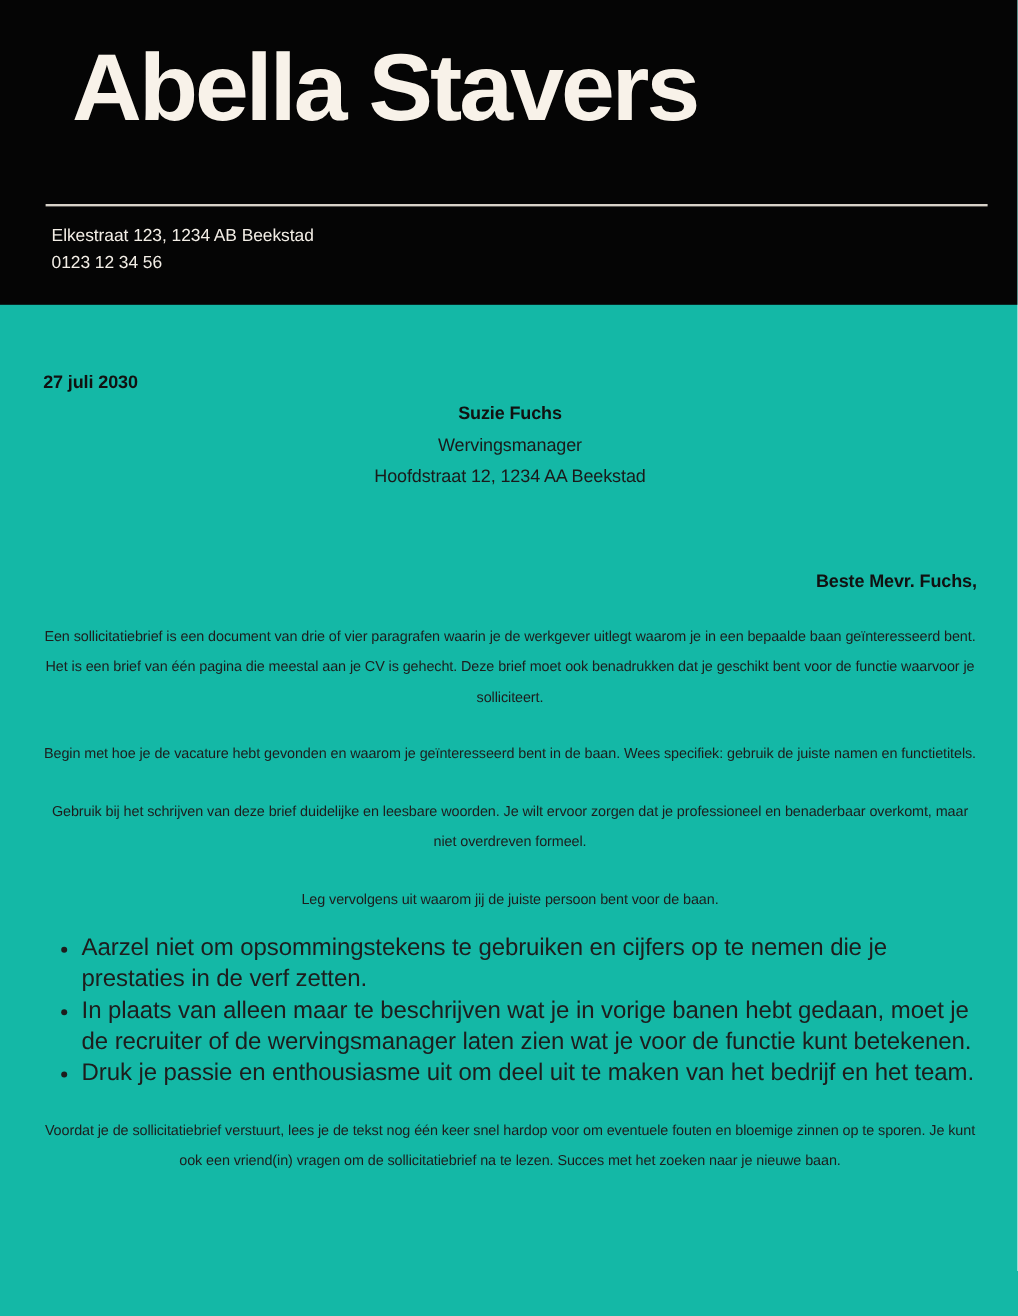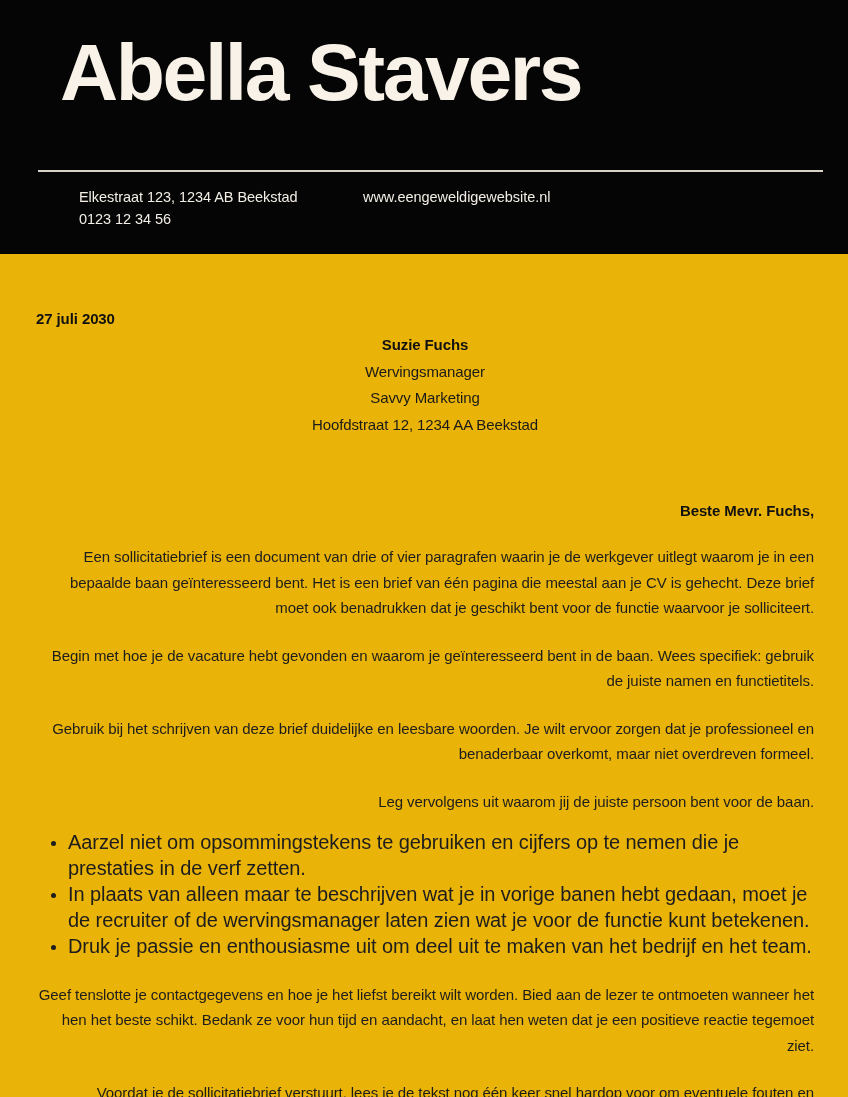--- a/index.html
+++ b/index.html
@@ -13,21 +13,21 @@
     overflow: hidden;
     font-family: "Liberation Sans", sans-serif;
     color: #111111;
     -webkit-font-smoothing: antialiased;
   }
 
   .page {
     position: relative;
     width: 848px;
     height: 1097px;
-    background: #eab308;
+    background: #14b8a6;
   }
 
   
   .header-band {
     position: absolute;
     left: 0;
     top: 0;
     width: 848px;
     height: 254px;
     background: #050505;
@@ -71,21 +71,20 @@
   .contact-col.col-left  { left: 5px; }
   .contact-col.col-right { left: 289px; }
 
   .contact-line {
     font-family: "Liberation Sans", sans-serif;
     font-size: 14.5px;
     line-height: 22px;
     color: #F3EEE6;
     white-space: nowrap;
     letter-spacing: -0.05px;
-    margin-left: 36px;
   }
 
   
   .body-area {
     position: absolute;
     left: 36px;
     top: 308px;
     width: 778px;
   }
 
@@ -118,25 +117,25 @@
     font-size: 15px;
     font-weight: 700;
     line-height: 22px;
     color: #111111;
     letter-spacing: -0.1px;
     text-align: right;
   }
 
   .para {
     margin: 22px 0 0 0;
-    font-size: 15px;
+    font-size: 12px;
     line-height: 25.5px;
     color: #1d1d1d;
     letter-spacing: -0.08px;
-    text-align: right;
+    text-align: center;
   }
 
   .bullet-list {
     margin: 16px 0 0 0;
     padding: 0;
     list-style: none;
   }
   .bullet-item {
     position: relative;
     padding-left: 32px;
@@ -166,34 +165,32 @@
     <div class="name-title">Abella Stavers</div>
 
     <div class="header-rule"></div>
 
     <div class="contact-grid">
       <div class="contact-col col-left">
         <div class="contact-line">Elkestraat 123, 1234 AB Beekstad</div>
         <div class="contact-line">0123 12 34 56</div>
       </div>
       <div class="contact-col col-right">
-        <div class="contact-line">www.eengeweldigewebsite.nl</div>
       </div>
     </div>
 
   </div>
 
   <div class="body-area">
 
     <div class="letter-date">27 juli 2030</div>
 
     <div class="recipient">
       <div class="recipient-line is-bold">Suzie Fuchs</div>
       <div class="recipient-line">Wervingsmanager</div>
-      <div class="recipient-line">Savvy Marketing</div>
       <div class="recipient-line">Hoofdstraat 12, 1234 AA Beekstad</div>
     </div>
 
     <p class="salutation">Beste Mevr. Fuchs,</p>
 
     <p class="para">Een sollicitatiebrief is een document van drie of vier paragrafen waarin je de werkgever uitlegt waarom je in een bepaalde baan geïnteresseerd bent. Het is een brief van één pagina die meestal aan je CV is gehecht. Deze brief moet ook benadrukken dat je geschikt bent voor de functie waarvoor je solliciteert.</p>
 
     <p class="para">Begin met hoe je de vacature hebt gevonden en waarom je geïnteresseerd bent in de baan. Wees specifiek: gebruik de juiste namen en functietitels.</p>
 
     <p class="para">Gebruik bij het schrijven van deze brief duidelijke en leesbare woorden. Je wilt ervoor zorgen dat je professioneel en benaderbaar overkomt, maar niet overdreven formeel.</p>
@@ -208,19 +205,18 @@
       <li class="bullet-item">
         <span class="bullet-dot"></span>
         <span>In plaats van alleen maar te beschrijven wat je in vorige banen hebt gedaan, moet je de recruiter of de wervingsmanager laten zien wat je voor de functie kunt betekenen.</span>
       </li>
       <li class="bullet-item">
         <span class="bullet-dot"></span>
         <span>Druk je passie en enthousiasme uit om deel uit te maken van het bedrijf en het team.</span>
       </li>
     </ul>
 
-    <p class="para">Geef tenslotte je contactgegevens en hoe je het liefst bereikt wilt worden. Bied aan de lezer te ontmoeten wanneer het hen het beste schikt. Bedank ze voor hun tijd en aandacht, en laat hen weten dat je een positieve reactie tegemoet ziet.</p>
 
     <p class="para">Voordat je de sollicitatiebrief verstuurt, lees je de tekst nog één keer snel hardop voor om eventuele fouten en bloemige zinnen op te sporen. Je kunt ook een vriend(in) vragen om de sollicitatiebrief na te lezen. Succes met het zoeken naar je nieuwe baan.</p>
 
   </div>
 
 </div>
 
 </body></html>

